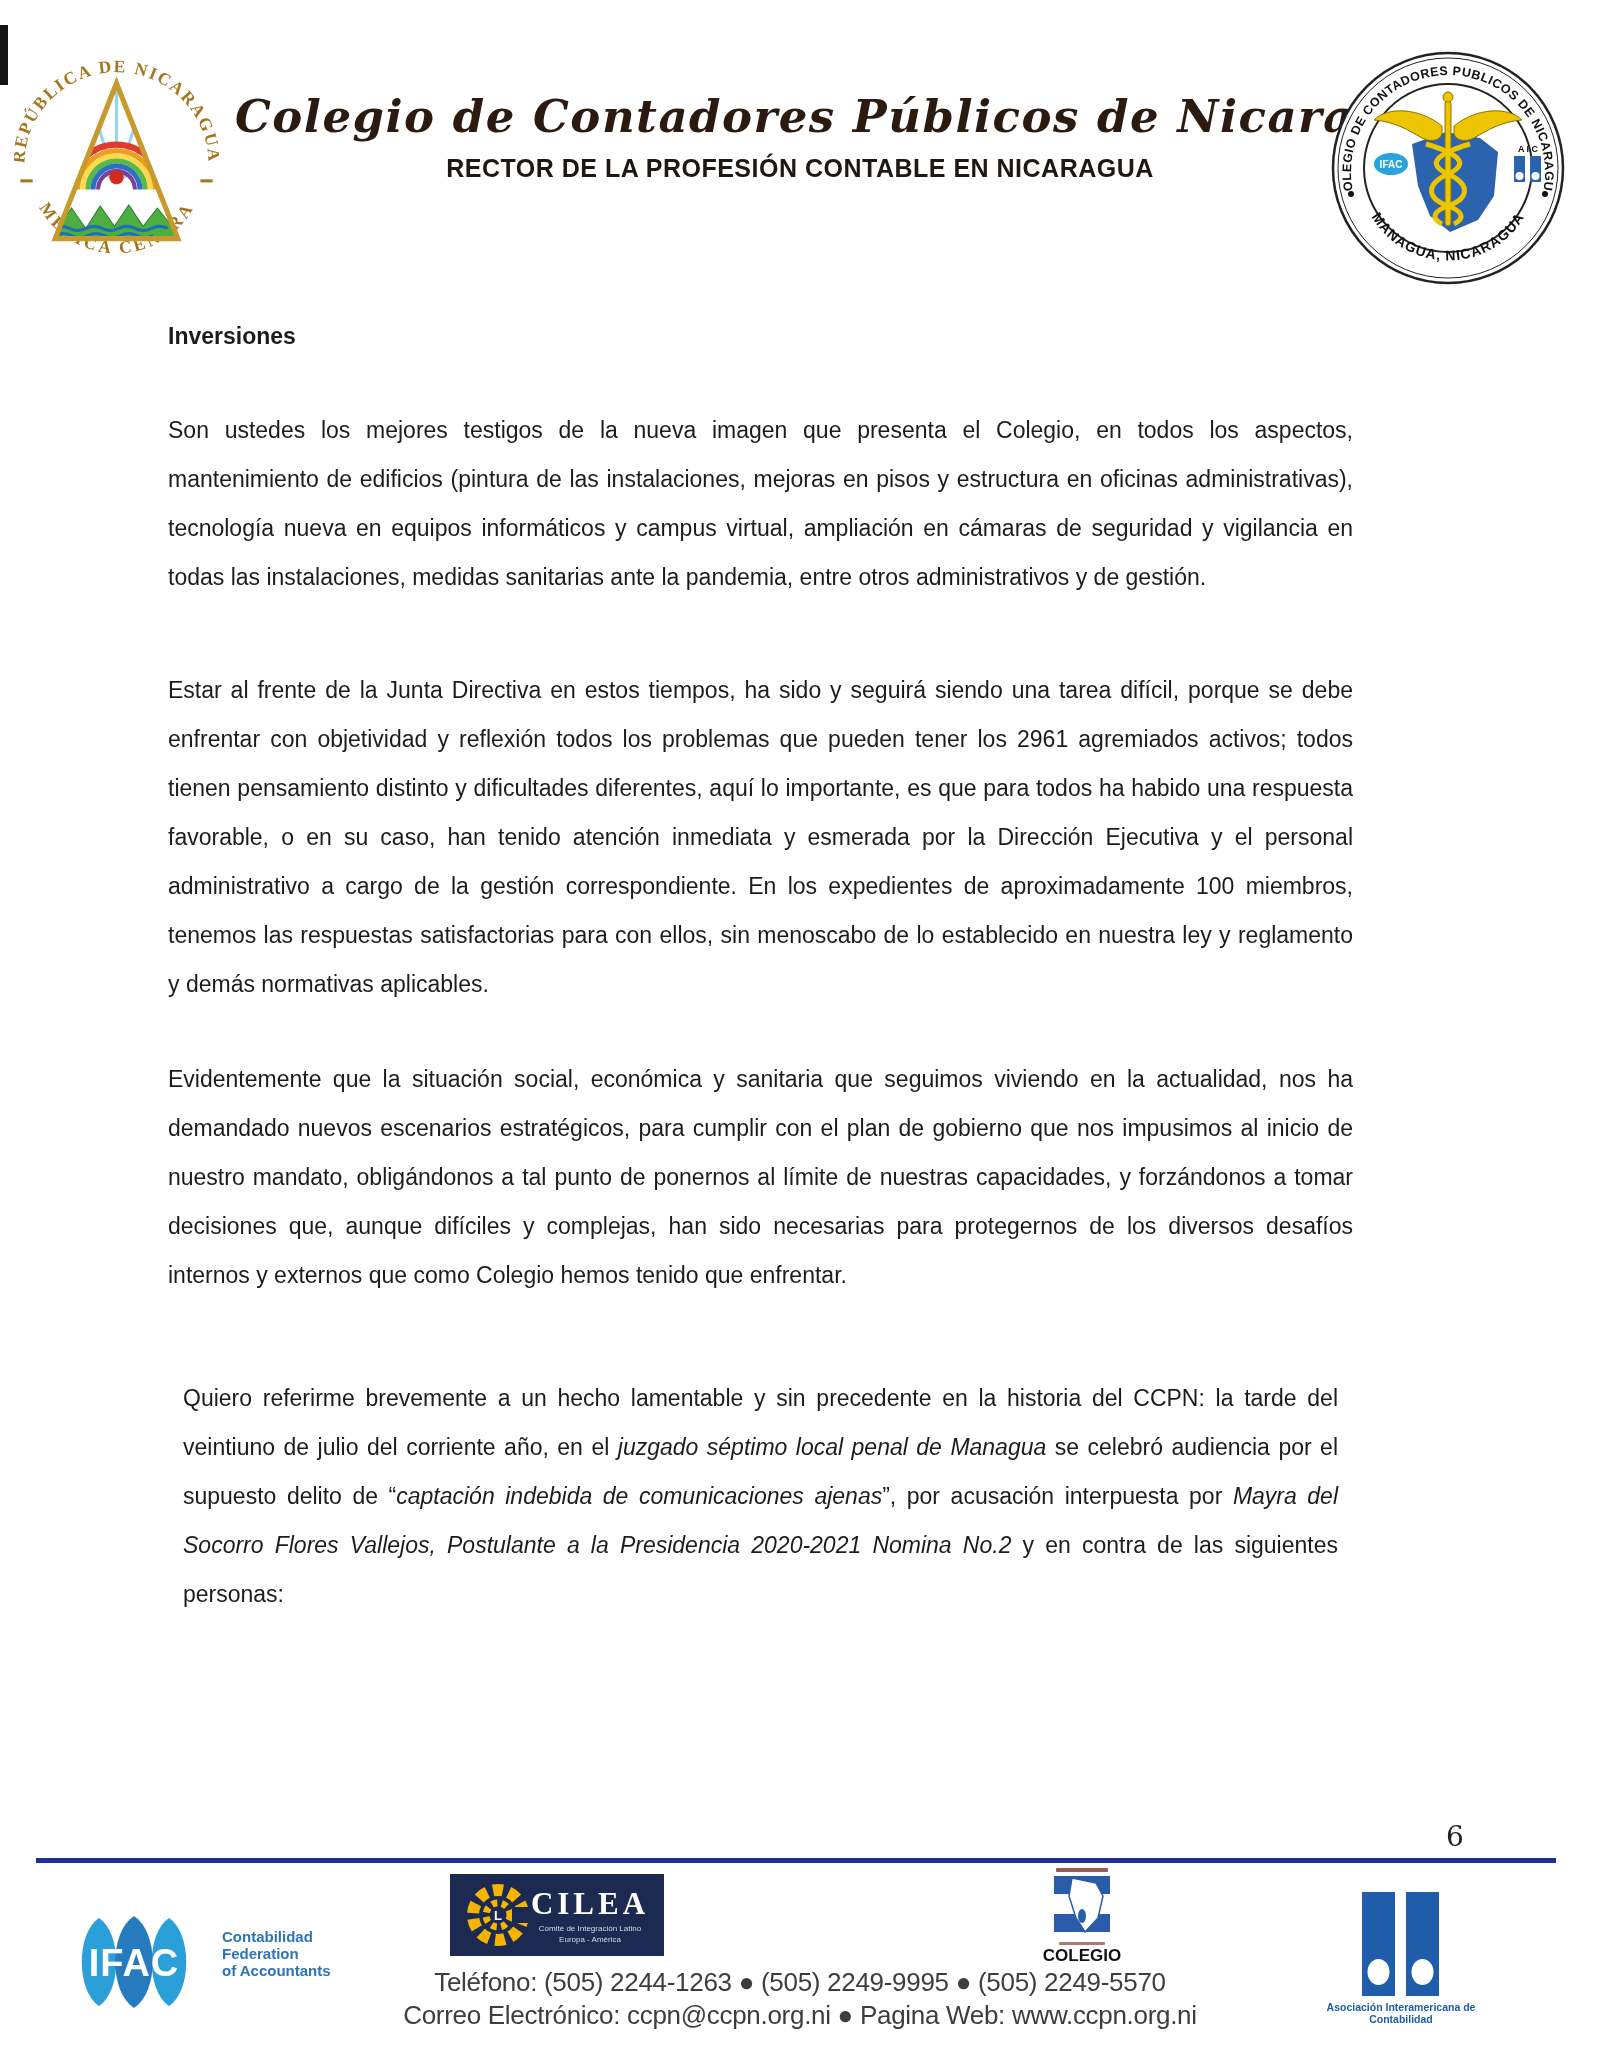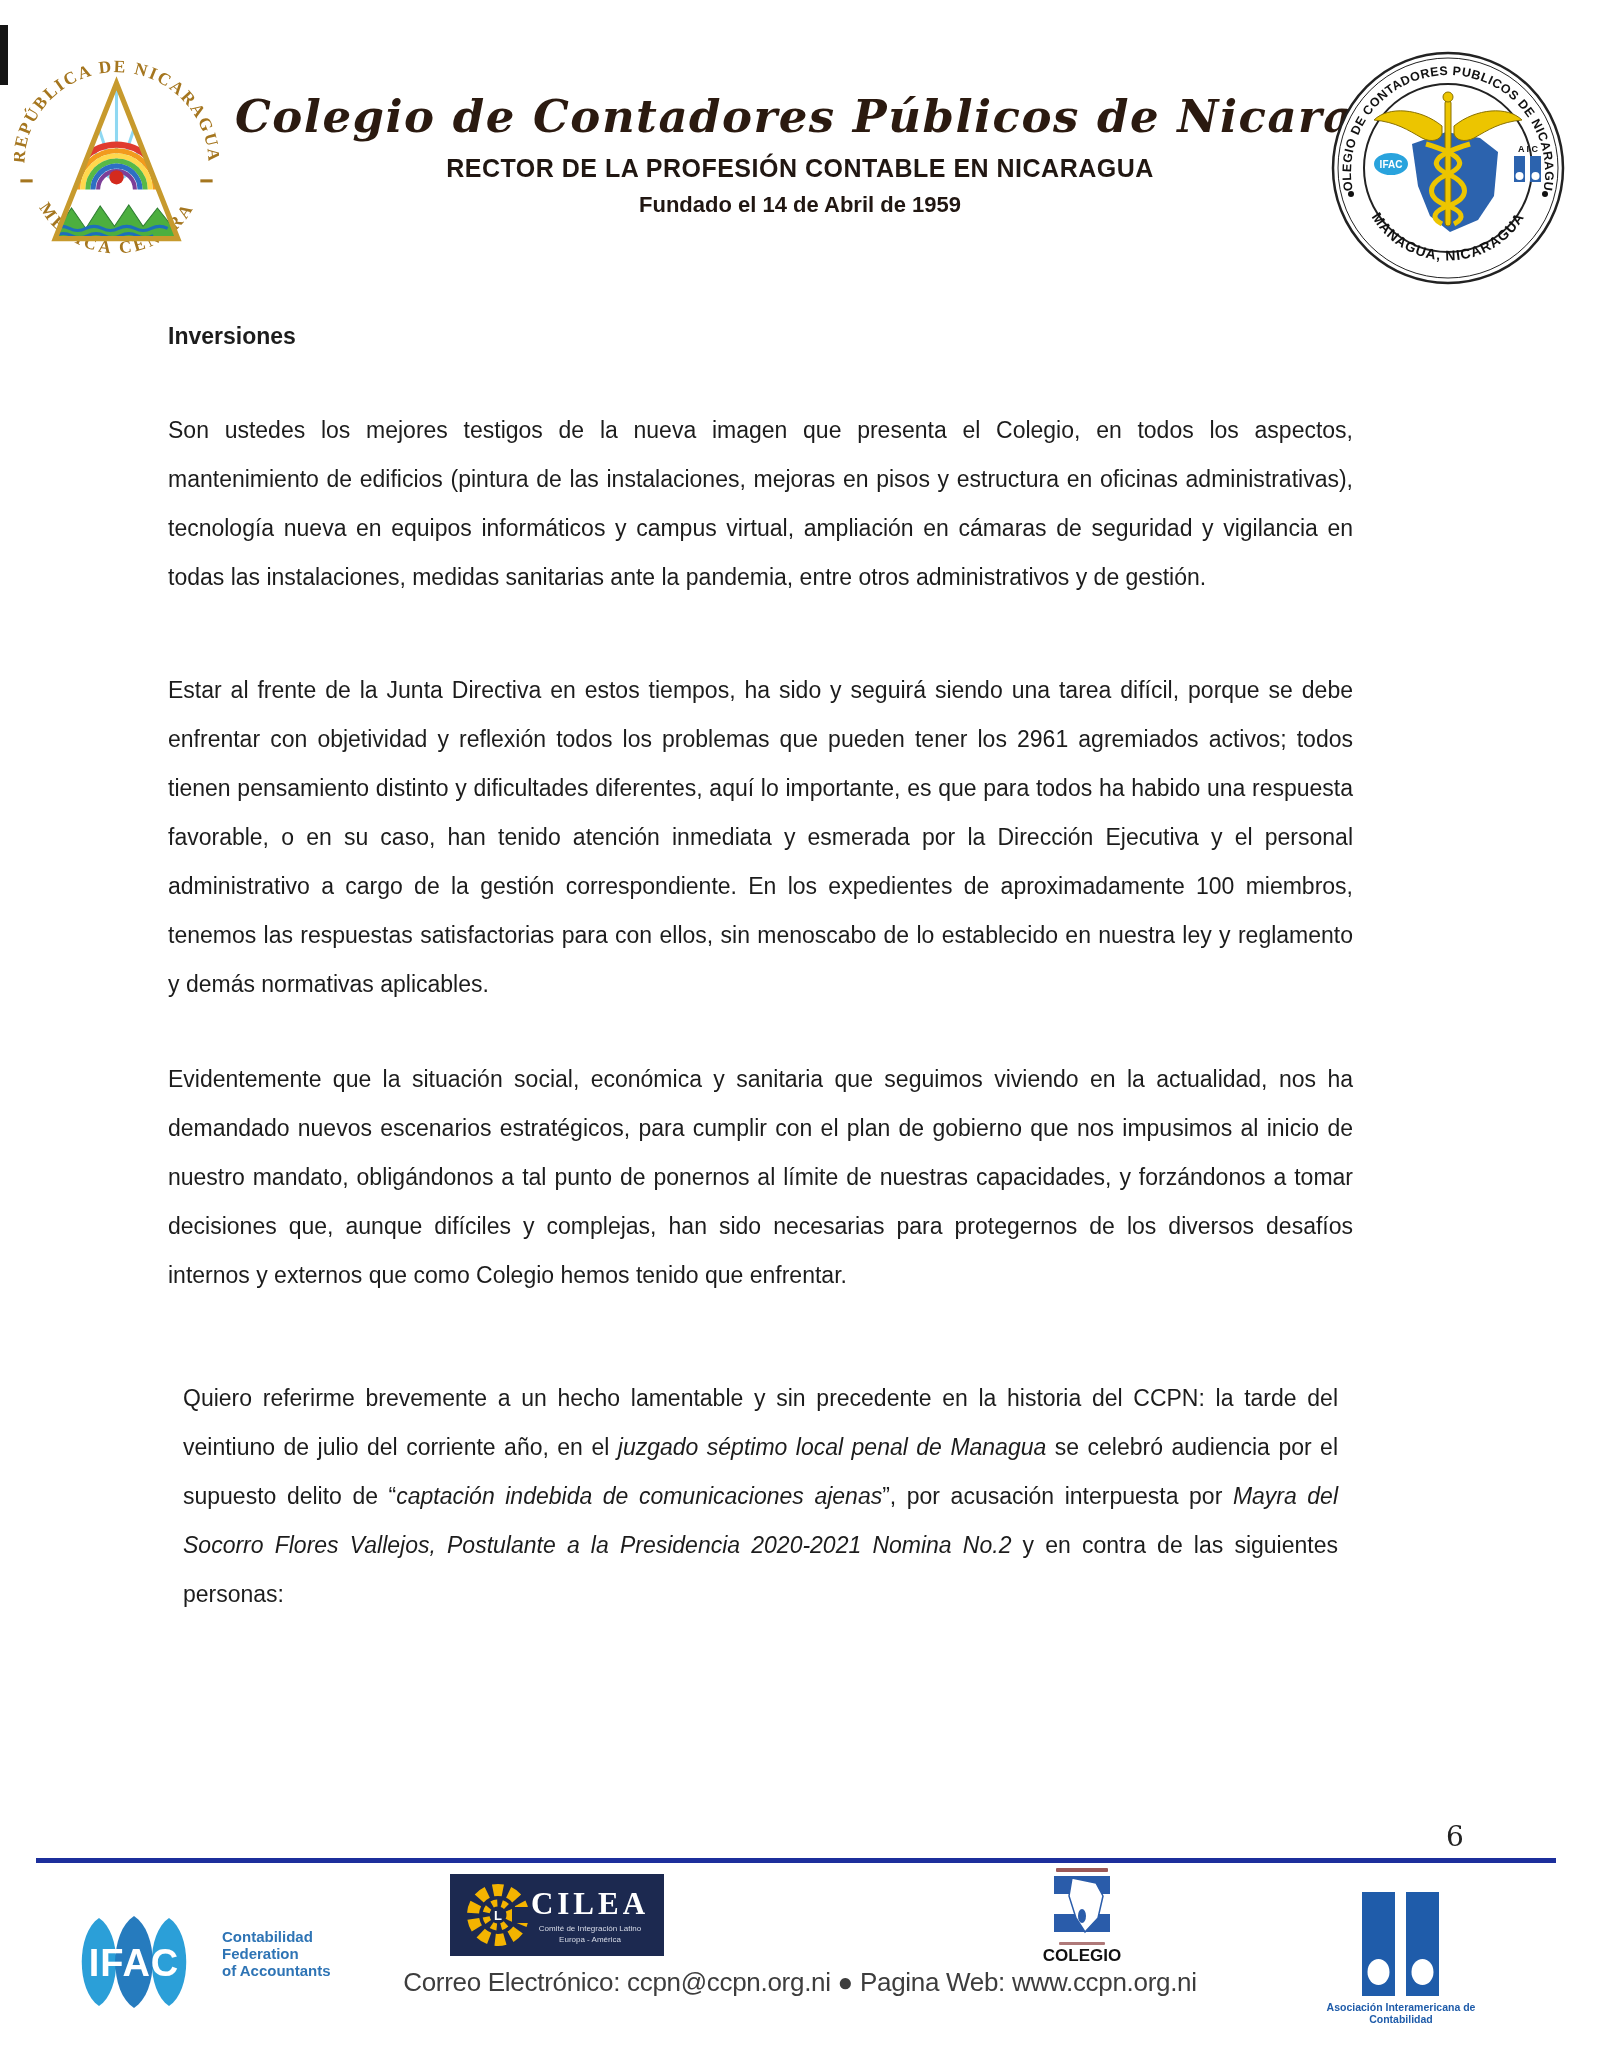--- a/index.html
+++ b/index.html
@@ -120,21 +120,20 @@
           <path d="M40,203 q8,-4 16,0 q8,4 16,0 q8,-4 16,0 q8,4 16,0 q8,-4 16,0 q8,4 16,0"></path>
         </g>
       </g>
       <polygon points="100,54 40,206 160,206" fill="none" stroke="#c79a2d" stroke-width="5"></polygon>
     </svg>
   </div>
 
   <div class="header-center">
     <div class="org-title">Colegio de Contadores Públicos de Nicaragua</div>
     <div class="org-subtitle">RECTOR DE LA PROFESIÓN CONTABLE EN NICARAGUA</div>
-    <div class="org-founded">Fundado el 14 de Abril de 1959</div>
   </div>
 
   <div class="seal-right">
     <svg width="240" height="240" viewBox="0 0 240 240">
       <defs>
         <path id="arcTopS" d="M 24,138 A 97,97 0 1 1 216,138"></path>
         <path id="arcBotS" d="M 38,158 A 89,89 0 0 0 202,158"></path>
       </defs>
       <circle cx="120" cy="120" r="115" fill="#ffffff" stroke="#222" stroke-width="2.5"></circle>
       <circle cx="120" cy="120" r="110" fill="none" stroke="#222" stroke-width="1"></circle>
@@ -206,20 +205,21 @@
         <circle r="7.5" fill="#1c2950"></circle>
         <text x="0" y="5" text-anchor="middle" font-family="Liberation Sans, sans-serif" font-weight="bold" font-size="13" fill="#ffffff">L</text>
       </g>
       <text x="140" y="40" text-anchor="middle" font-family="Liberation Serif, serif" font-weight="bold" font-size="31" fill="#ffffff" letter-spacing="4">CILEA</text>
       <text x="140" y="57" text-anchor="middle" font-family="Liberation Sans, sans-serif" font-size="8" fill="#d8dce8">Comité de Integración Latino</text>
       <text x="140" y="68" text-anchor="middle" font-family="Liberation Sans, sans-serif" font-size="8" fill="#d8dce8">Europa - América</text>
     </svg>
   </div>
 
   <div class="contact">
+    <div>Teléfono: (505) 2244-1263 ● (505) 2249-9995 ● (505) 2249-5570</div>
     <div>Correo Electrónico: ccpn@ccpn.org.ni ● Pagina Web: www.ccpn.org.ni</div>
   </div>
 
   <div class="conapro">
     <div class="micro"></div>
     <svg width="60" height="62" viewBox="0 0 60 62">
       <rect x="2" y="2" width="56" height="18" fill="#2a5caa"></rect>
       <rect x="2" y="20" width="56" height="20" fill="#ffffff"></rect>
       <rect x="2" y="40" width="56" height="18" fill="#2a5caa"></rect>
       <path d="M 20,4 L 44,9 L 51,22 L 46,44 L 33,58 L 24,44 L 17,22 Z" fill="#ffffff" stroke="#2a5caa" stroke-width="1.5"></path>

